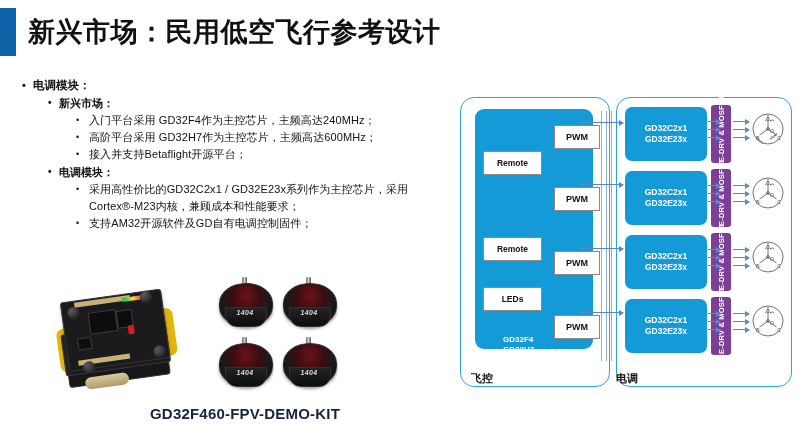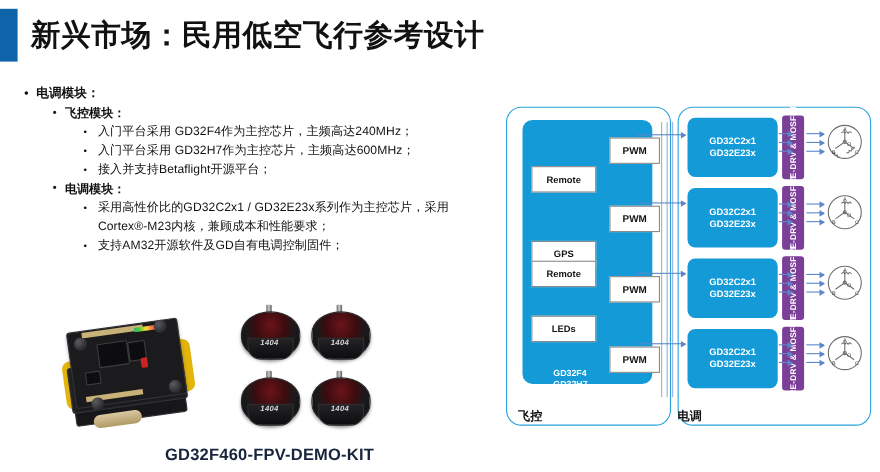--- a/index.html
+++ b/index.html
@@ -99,29 +99,29 @@
 
 <div id="bullets">
 
   <div class="b-row lvl1">
     <span class="b-dot">•</span>
     <span class="b-txt">电调模块：</span>
   </div>
 
   <div class="b-row lvl2">
     <span class="b-dot">•</span>
-    <span class="b-txt">飞控模块：</span>
+    <span class="b-txt">新兴市场：</span>
   </div>
   <div class="b-row lvl3">
     <span class="b-dot">•</span>
     <span class="b-txt">入门平台采用 GD32F4作为主控芯片，主频高达240MHz；</span>
   </div>
   <div class="b-row lvl3">
     <span class="b-dot">•</span>
-    <span class="b-txt">入门平台采用 GD32H7作为主控芯片，主频高达600MHz；</span>
+    <span class="b-txt">高阶平台采用 GD32H7作为主控芯片，主频高达600MHz；</span>
   </div>
   <div class="b-row lvl3">
     <span class="b-dot">•</span>
     <span class="b-txt">接入并支持Betaflight开源平台；</span>
   </div>
 
   <div class="b-row lvl2">
     <span class="b-dot">•</span>
     <span class="b-txt">电调模块：</span>
   </div>
@@ -188,21 +188,20 @@
 
 <div id="diagram">
 
   <div class="outer" id="outer-fc"></div>
   <div class="outer" id="outer-esc"></div>
   <div class="outer-lbl" id="lbl-fc">飞控</div>
   <div class="outer-lbl" id="lbl-esc">电调</div>
 
   <div id="fc-blue">
     <div class="wbox sensor" style="top:42px;">Remote</div>
-    <div class="wbox sensor" style="top:110px;">GPS</div>
     <div class="wbox sensor" style="top:128px;">Remote</div>
     <div class="wbox sensor" style="top:178px;">LEDs</div>
 
     <div class="wbox pwm" style="top:16px;">PWM</div>
     <div class="wbox pwm" style="top:78px;">PWM</div>
     <div class="wbox pwm" style="top:142px;">PWM</div>
     <div class="wbox pwm" style="top:206px;">PWM</div>
 
     <div id="fcmcu">
       <div>GD32F4</div>

